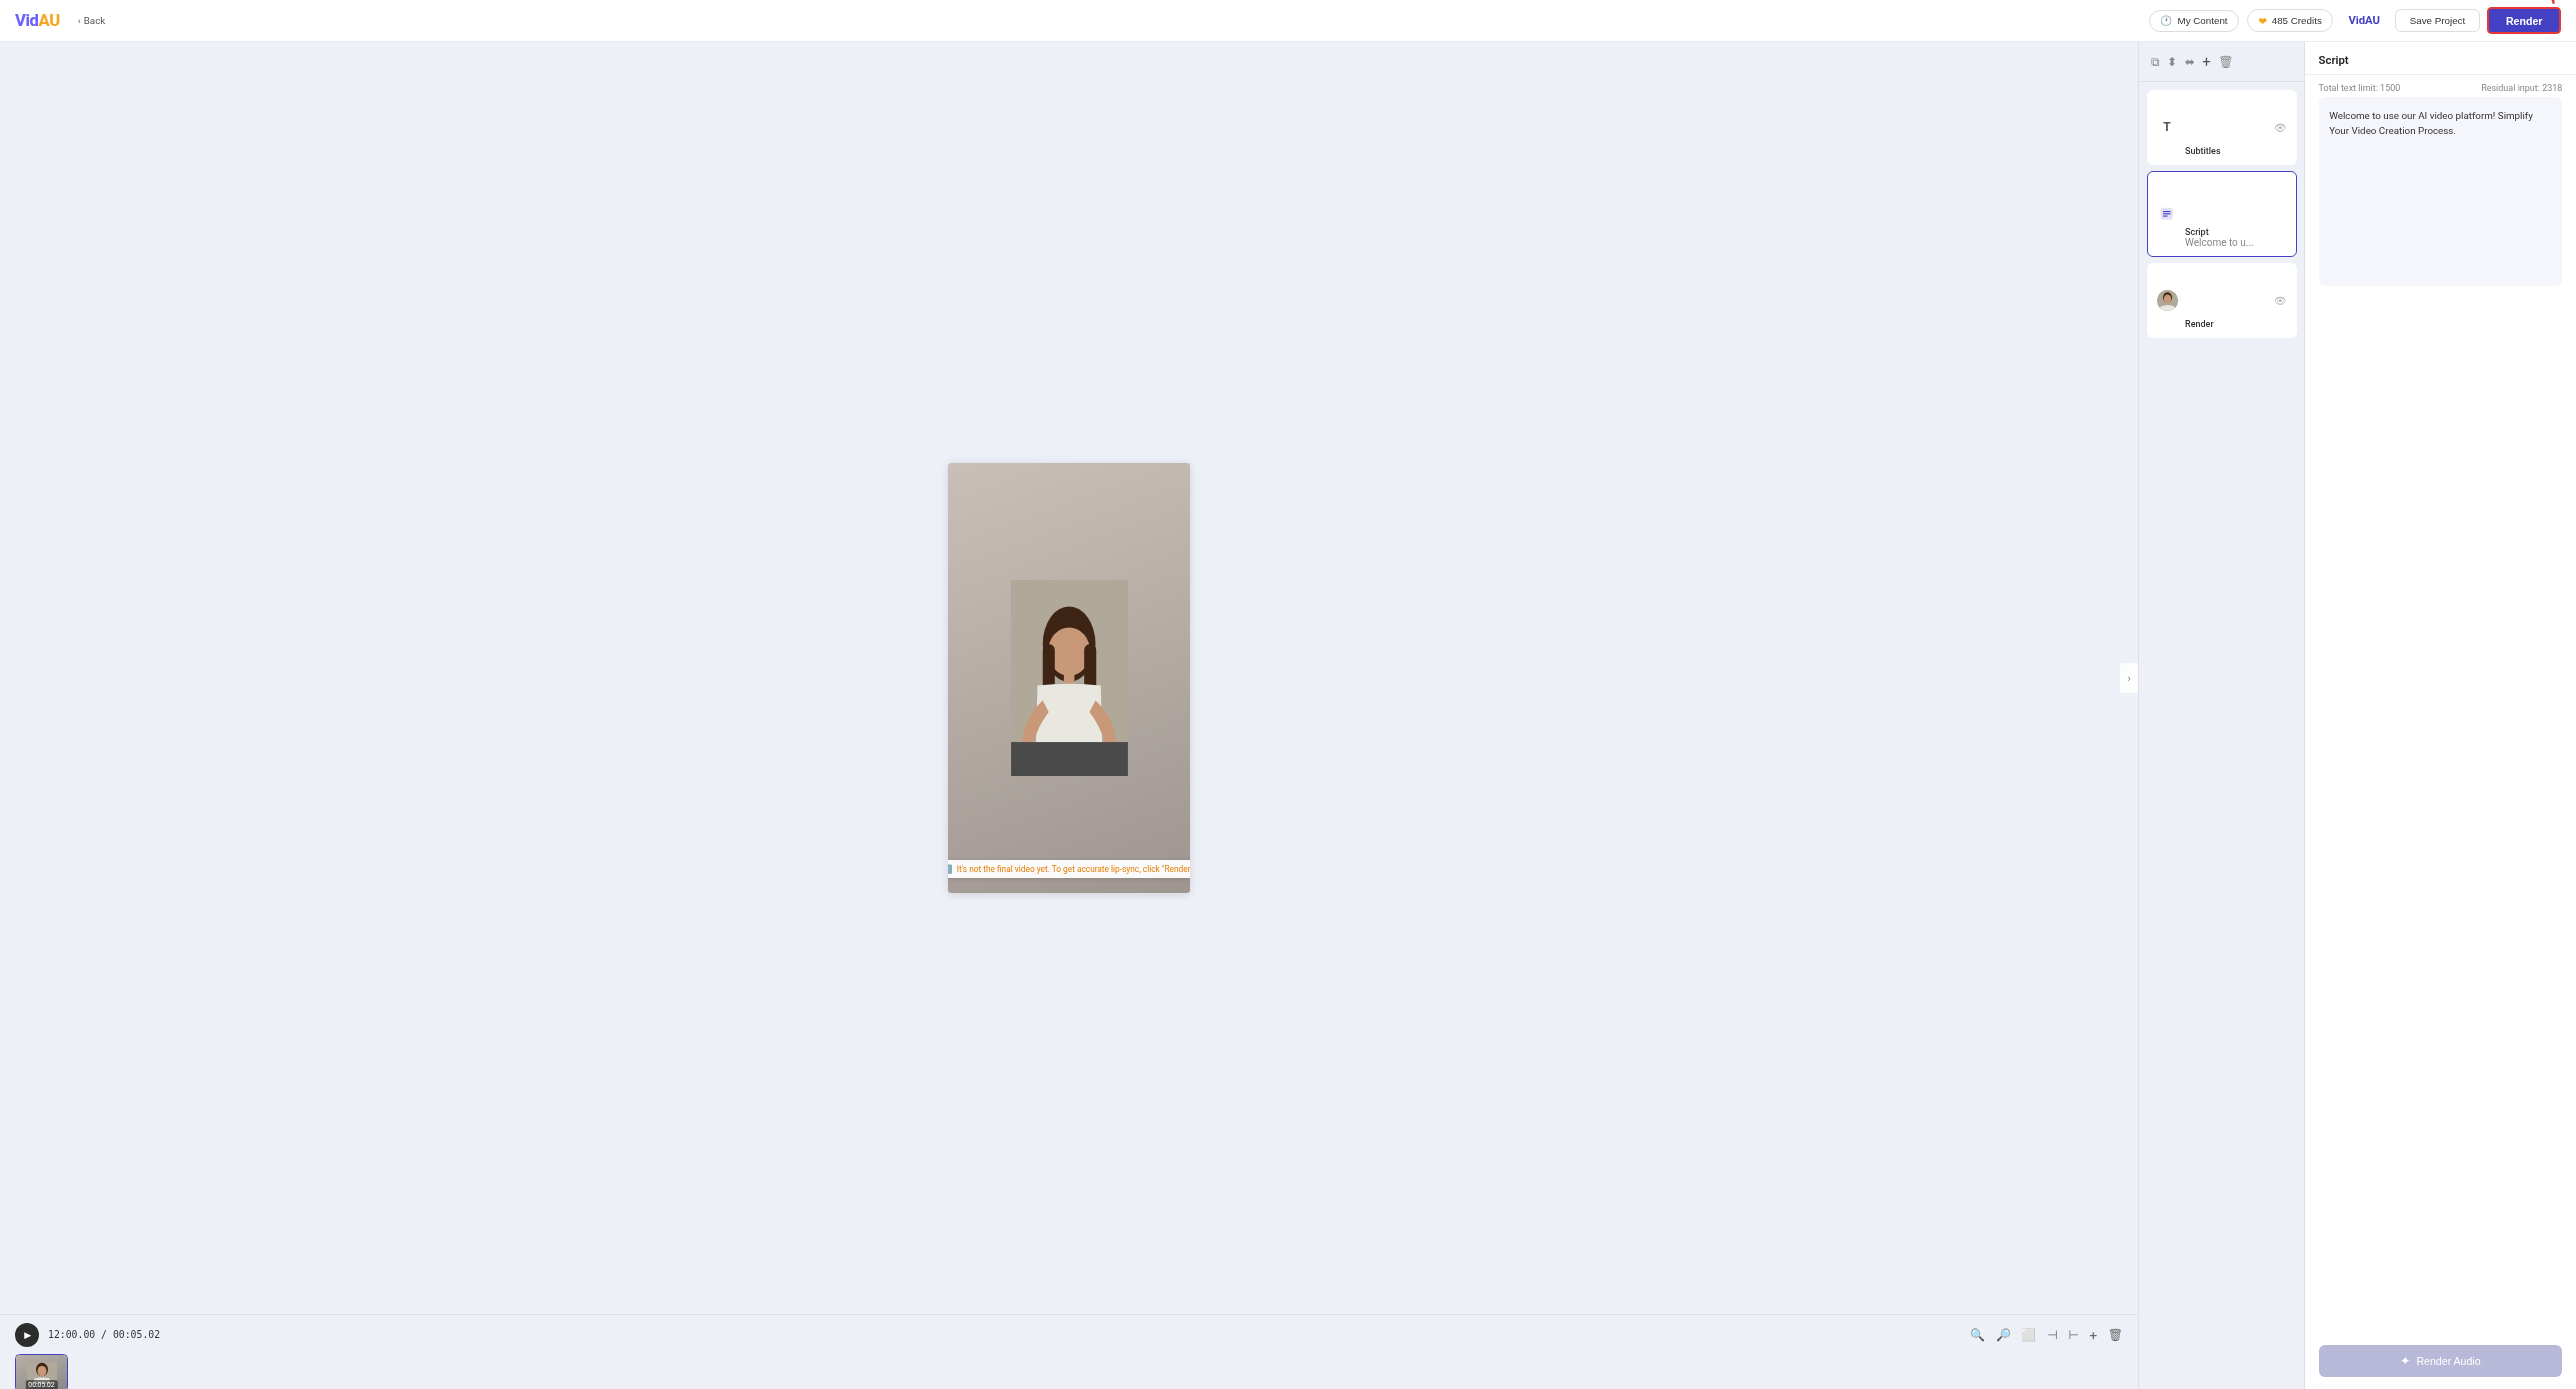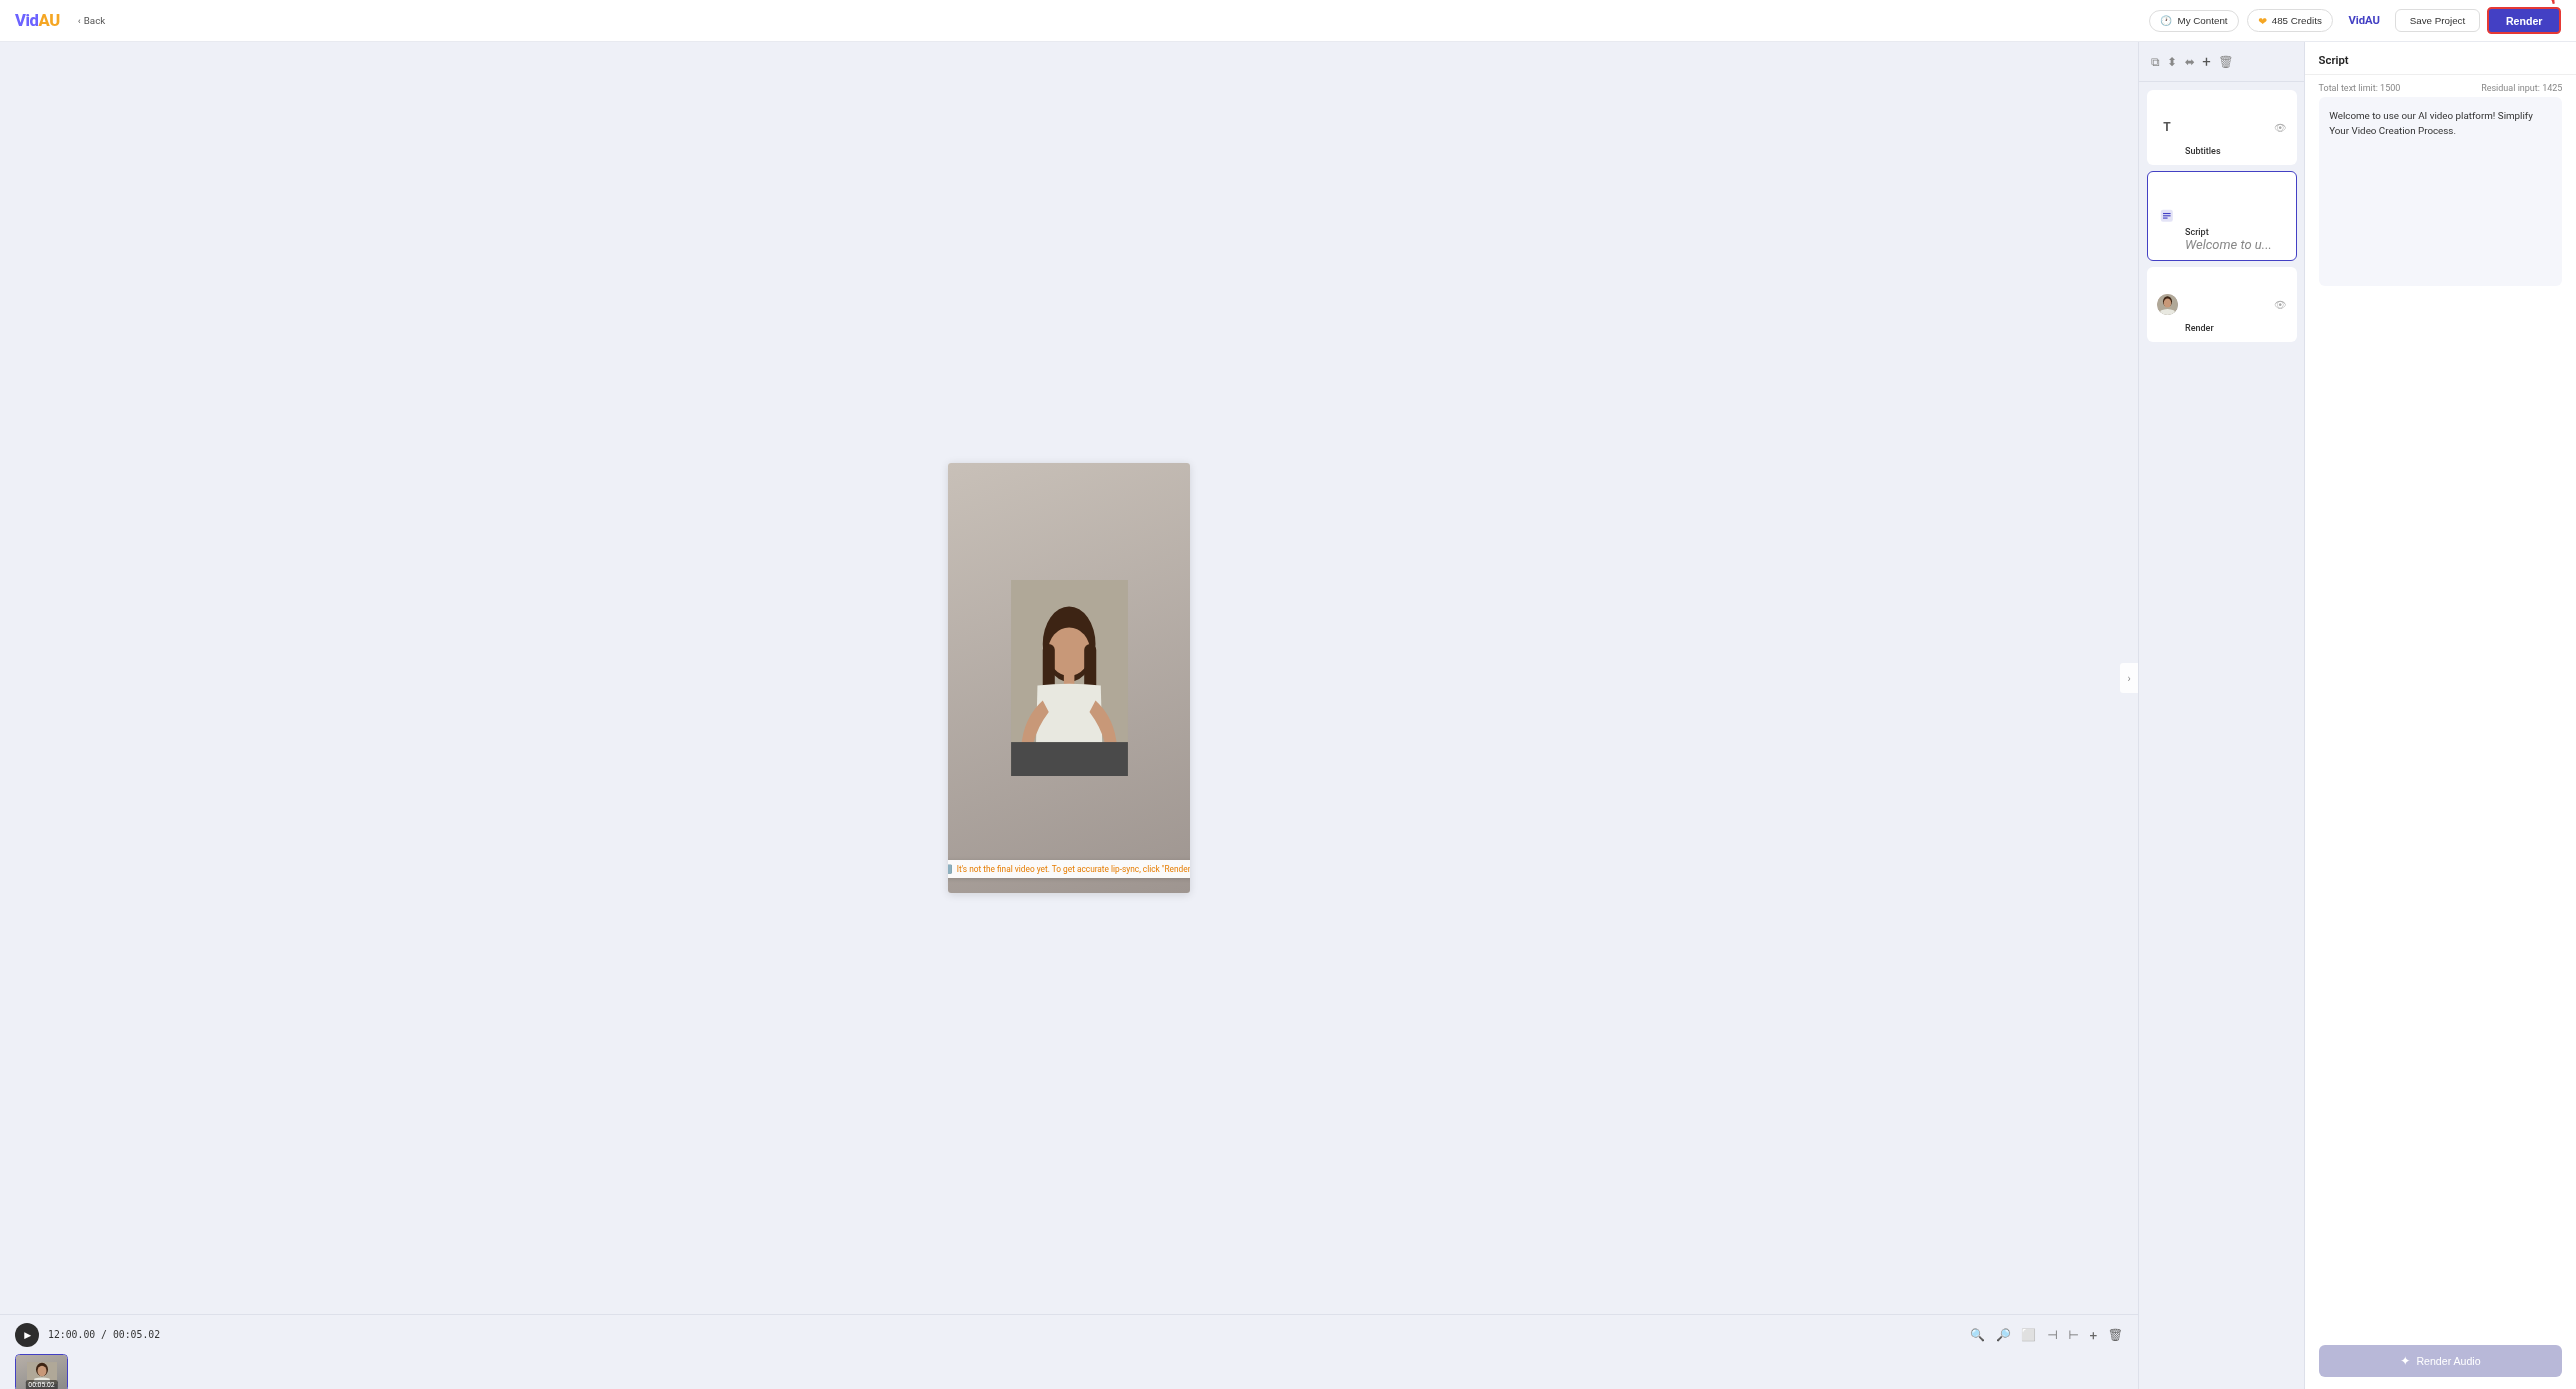--- a/index.html
+++ b/index.html
@@ -324,23 +324,22 @@
     .layer-text {
       flex: 1;
       margin-top: 48px;
     }
     .layer-title {
       font-size: 9px;
       color: #333;
       font-weight: 500;
     }
     .layer-subtitle {
-      font-size: 13px;
+      font-size: 10px;
       color: #888;
-      font-style: italic;
     }
     .layer-eye {
       font-size: 9.8px;
       color: #aaa;
       cursor: pointer;
     }
     .layer-avatar-thumb {
       width: 21px;
       height: 21px;
       border-radius: 50%;
@@ -588,21 +587,21 @@
 
     </div>
   </div>
 
   <div class="script-panel">
     <div class="script-header">
       <span class="script-title">Script</span>
     </div>
     <div class="script-meta">
       <span class="script-meta-text">Total text limit: 1500</span>
-      <span class="script-meta-text">Residual input: 1425</span>
+      <span class="script-meta-text">Residual input: 2318</span>
     </div>
     <div class="script-textarea-wrap">
       <textarea class="script-textarea" style="">Welcome to use our AI video platform! Simplify Your Video Creation Process.</textarea>
     </div>
     <button class="render-audio-btn">
       <span class="stars">✦</span>
       <span>Render Audio</span>
     </button>
   </div>
 

